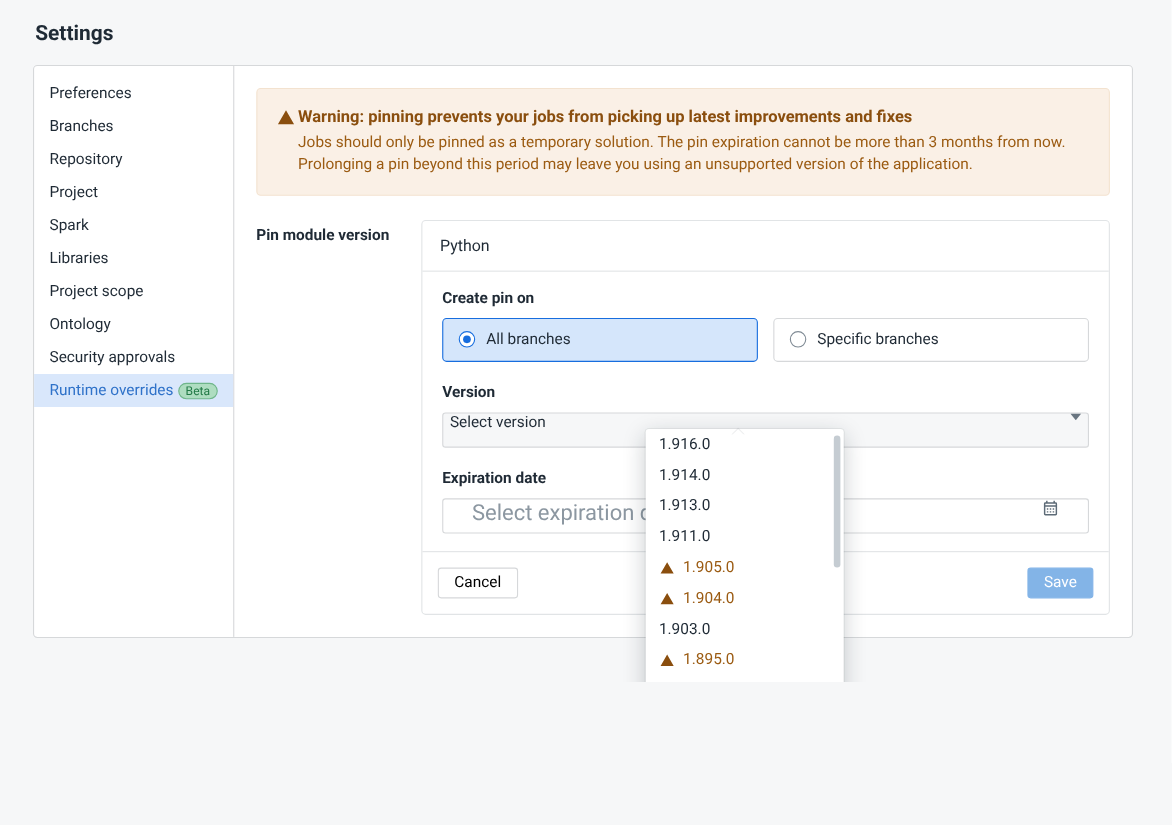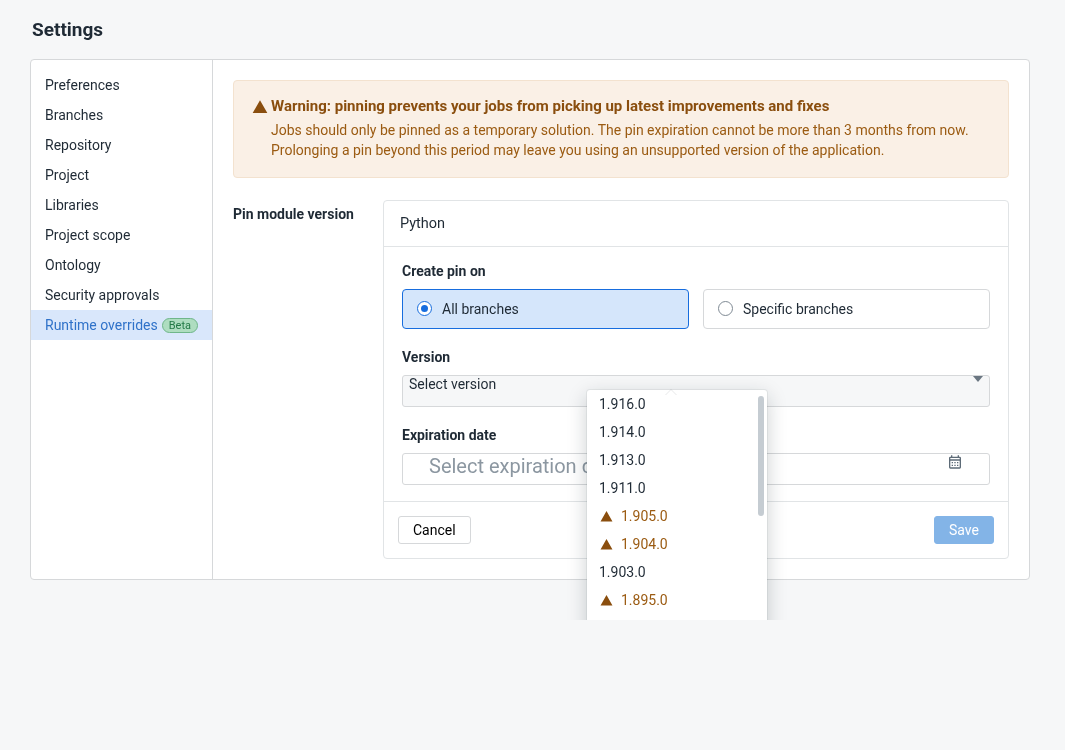--- a/index.html
+++ b/index.html
@@ -78,20 +78,23 @@
         <div class="side-item">
           <span>Branches</span>
         </div>
         <div class="side-item">
           <span>Repository</span>
         </div>
         <div class="side-item">
           <span>Project</span>
         </div>
         <div class="side-item">
+          <span>Spark</span>
+        </div>
+        <div class="side-item">
           <span>Libraries</span>
         </div>
         <div class="side-item">
           <span>Project scope</span>
         </div>
         <div class="side-item">
           <span>Ontology</span>
         </div>
         <div class="side-item">
           <span>Security approvals</span>

